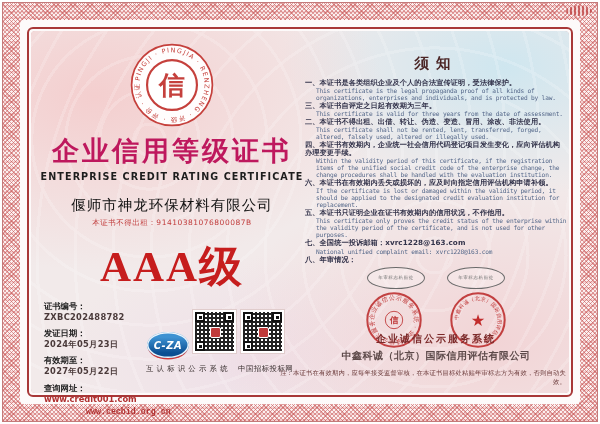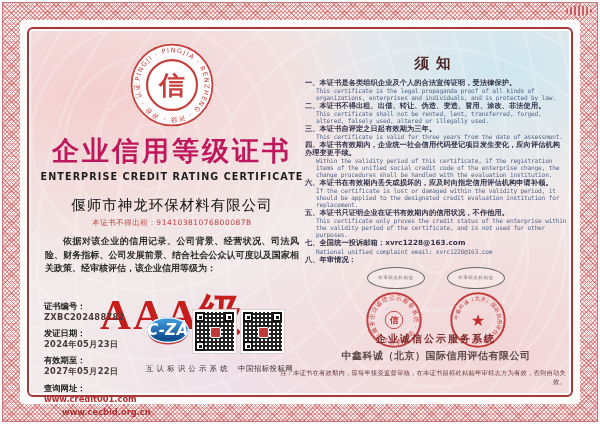--- a/index.html
+++ b/index.html
@@ -35,25 +35,25 @@
   .body-par{margin-top:7px;width:254px;font-size:9px;line-height:1.5;color:#2c2c2c;font-weight:600;
             text-indent:2em;font-family:"DejaVu Serif","Liberation Serif",serif;text-align:justify;}
   .rating{margin-top:10px;font-size:43px;font-weight:bold;color:#c61d1d;
           font-family:Liberation Serif, serif;letter-spacing:2px;}
   
   .info{position:absolute;left:44px;top:301px;font-size:8.3px;color:#303030;}
   .info .row{display:flex;margin-bottom:5.5px;align-items:baseline;flex-direction:column;}
   .info .lbl{font-weight:bold;color:#222;}
   .info .val{color:#4a3a3a;font-weight:bold;letter-spacing:.3px;}
   .info .url{color:#b03030;font-weight:bold;}
-  .url2{margin-left:18px;margin-top:-2px;}
-  
-  .cza{position:absolute;left:147px;top:317px;width:42px;height:26px;border-radius:50%;
+  .url2{margin-left:42px;margin-top:-2px;font-family:Liberation Mono, monospace;}
+  
+  .cza{position:absolute;left:147px;top:332px;width:42px;height:26px;border-radius:50%;
        background:linear-gradient(180deg,#3d92d2 20%,#0c4f92 80%);display:flex;align-items:center;justify-content:center;
-       color:#fff;font-weight:bold;font-style:italic;font-size:15px;letter-spacing:.5px;
+       color:#fff;font-weight:bold;font-style:italic;font-size:10px;letter-spacing:.5px;
        box-shadow:0 2.5px 0 -1px #cf3a3a, inset 0 0 0 1.5px #eaf4fb;}
   .qr{position:absolute;top:309px;width:43px;height:43px;background:#fff;border:1px solid #e0cccc;}
   .qr1{left:192px;} .qr2{left:240px;}
   .qr .mods{position:absolute;inset:2px;
      background-image:
        repeating-linear-gradient(0deg,#222 0 2px, rgba(255,255,255,0) 2px 4px),
        repeating-linear-gradient(90deg,#222 0 2px, #fff 2px 4px);}
   .qr .f{position:absolute;width:10px;height:10px;border:2px solid #111;background:#fff;box-sizing:border-box;}
   .qr .f::after{content:"";position:absolute;inset:1.5px;background:#111;}
   .qr .f1{left:2px;top:2px;} .qr .f2{right:2px;top:2px;} .qr .f3{left:2px;bottom:2px;}
@@ -104,21 +104,20 @@
       <circle cx="50" cy="50" r="29" fill="#fff" stroke="#c5403c" stroke-width="2.5"></circle>
       <text font-size="7.5" fill="#c5403c" letter-spacing="1.5">
         <textPath href="#bring" startOffset="2%">PINGJI · PINGJIA · RENZHENG · 评级 · 评价 · 认证</textPath>
       </text>
       <text x="50" y="60" text-anchor="middle" font-size="30" font-weight="bold" fill="#c5403c" font-family="DejaVu Serif, serif">信</text>
     </svg>
     <div class="title-cn">企业信用等级证书</div>
     <div class="title-en">ENTERPRISE CREDIT RATING CERTIFICATE</div>
     <div class="company">偃师市神龙环保材料有限公司</div>
     <div class="code">本证书不得出租：91410381076800087B</div>
-    <div class="body-par">依据对该企业的信用记录、公司背景、经营状况、司法风险、财务指标、公司发展前景、结合社会公众认可度以及国家相关政策、经审核评估，该企业信用等级为：</div>
     <div class="rating">AAA级</div>
   </div>
 
   <div class="info">
     <div class="row">
       <span class="lbl">证书编号：</span>
       <span class="val">ZXBC202488782</span>
     </div>
     <div class="row">
       <span class="lbl">发证日期：</span>
@@ -158,26 +157,26 @@
   <div class="qr-label l2">中国招标投标网</div>
 
   <div class="right-col">
     <div class="notice-title">须知</div>
     <div class="notice-list">
       <div class="n-item">
         <div class="n-cn">一、本证书是各类组织企业及个人的合法宣传证明，受法律保护。</div>
         <div class="n-en">This certificate is the legal propaganda proof of all kinds of organizations, enterprises and individuals, and is protected by law.</div>
       </div>
       <div class="n-item">
+        <div class="n-cn">三、本证书自评定之日起有效期为三年。</div>
+        <div class="n-en">This certificate is valid for three years from the date of assessment.</div>
+      </div>
+      <div class="n-item">
         <div class="n-cn">二、本证书不得出租、出借、转让、伪造、变造、冒用、涂改、非法使用。</div>
         <div class="n-en">This certificate shall not be rented, lent, transferred, forged, altered, falsely used, altered or illegally used.</div>
-      </div>
-      <div class="n-item">
-        <div class="n-cn">三、本证书自评定之日起有效期为三年。</div>
-        <div class="n-en">This certificate is valid for three years from the date of assessment.</div>
       </div>
       <div class="n-item">
         <div class="n-cn">四、本证书有效期内，企业统一社会信用代码登记项目发生变化，应向评估机构办理变更手续。</div>
         <div class="n-en">Within the validity period of this certificate, if the registration items of the unified social credit code of the enterprise change, the change procedures shall be handled with the evaluation institution.</div>
       </div>
       <div class="n-item">
         <div class="n-cn">六、本证书在有效期内丢失或损坏的，应及时向指定信用评估机构申请补领。</div>
         <div class="n-en">If the certificate is lost or damaged within the validity period, it should be applied to the designated credit evaluation institution for replacement.</div>
       </div>
       <div class="n-item">

